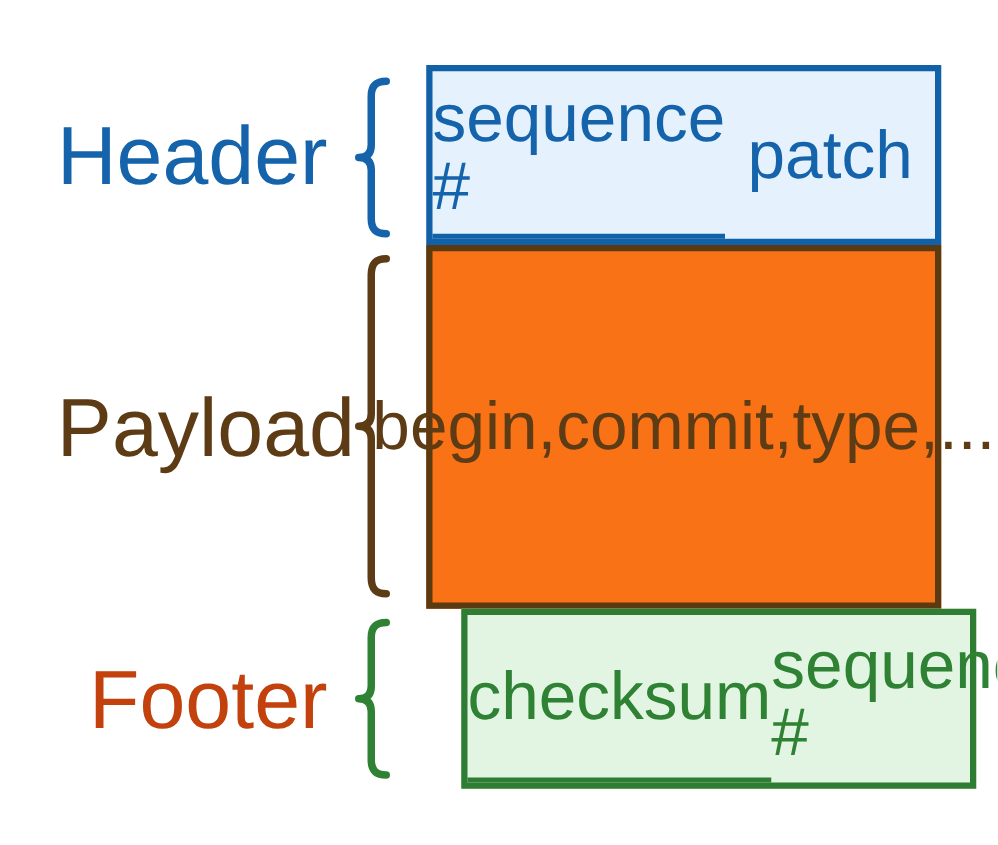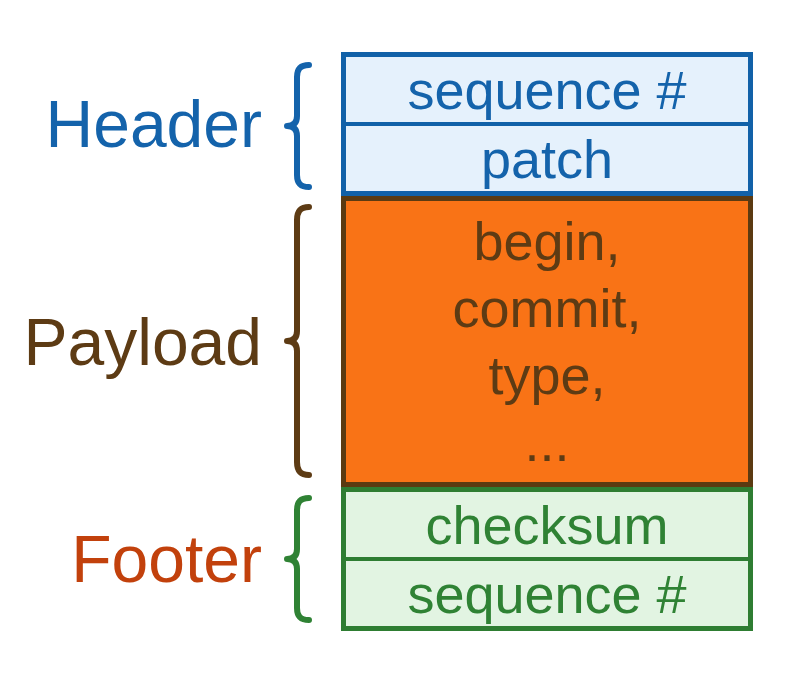--- a/index.html
+++ b/index.html
@@ -10,21 +10,21 @@
     background: #ffffff;
     overflow: hidden;
     font-family: "Liberation Sans", sans-serif;
   }
   .box {
     position: absolute;
     left: 341px;
     width: 412px;
     box-sizing: border-box;
     display: flex;
-    flex-direction: column;
+    flex-direction: row;
   }
   .box .row {
     flex: 1;
     display: flex;
     align-items: center;
     justify-content: center;
     font-size: 54px;
     line-height: 1;
   }
   .header-box {
@@ -48,35 +48,36 @@
     font-size: 54px;
     line-height: 67px;
     text-align: center;
   }
   .footer-box {
     top: 487px;
     height: 144px;
     border: 5px solid #2E7D32;
     background: #E2F4E2;
     color: #2F8234;
+    margin-left: 28px;
   }
   .footer-box .row:first-child { border-bottom: 4px solid #2E7D32; }
   .section-label {
     position: absolute;
     left: 0;
     width: 262px;
     display: flex;
     align-items: center;
     justify-content: flex-end;
     font-size: 66px;
     line-height: 1;
     white-space: nowrap;
   }
   .label-header  { top: 52px;  height: 144px; color: #1463AB; }
-  .label-payload { top: 196px; height: 291px; color: #5D3B14; }
+  .label-payload { top: 196px; height: 291px; color: #5D3B14; padding-left: 22px; }
   .label-footer  { top: 487px; height: 144px; color: #c2410c; }
   .brace { position: absolute; left: 282px; }
   .brace-header  { top: 61px; }
   .brace-payload { top: 203px; }
   .brace-footer  { top: 494px; }
 </style>
 </head>
 <body>
 
 <div class="stage">

